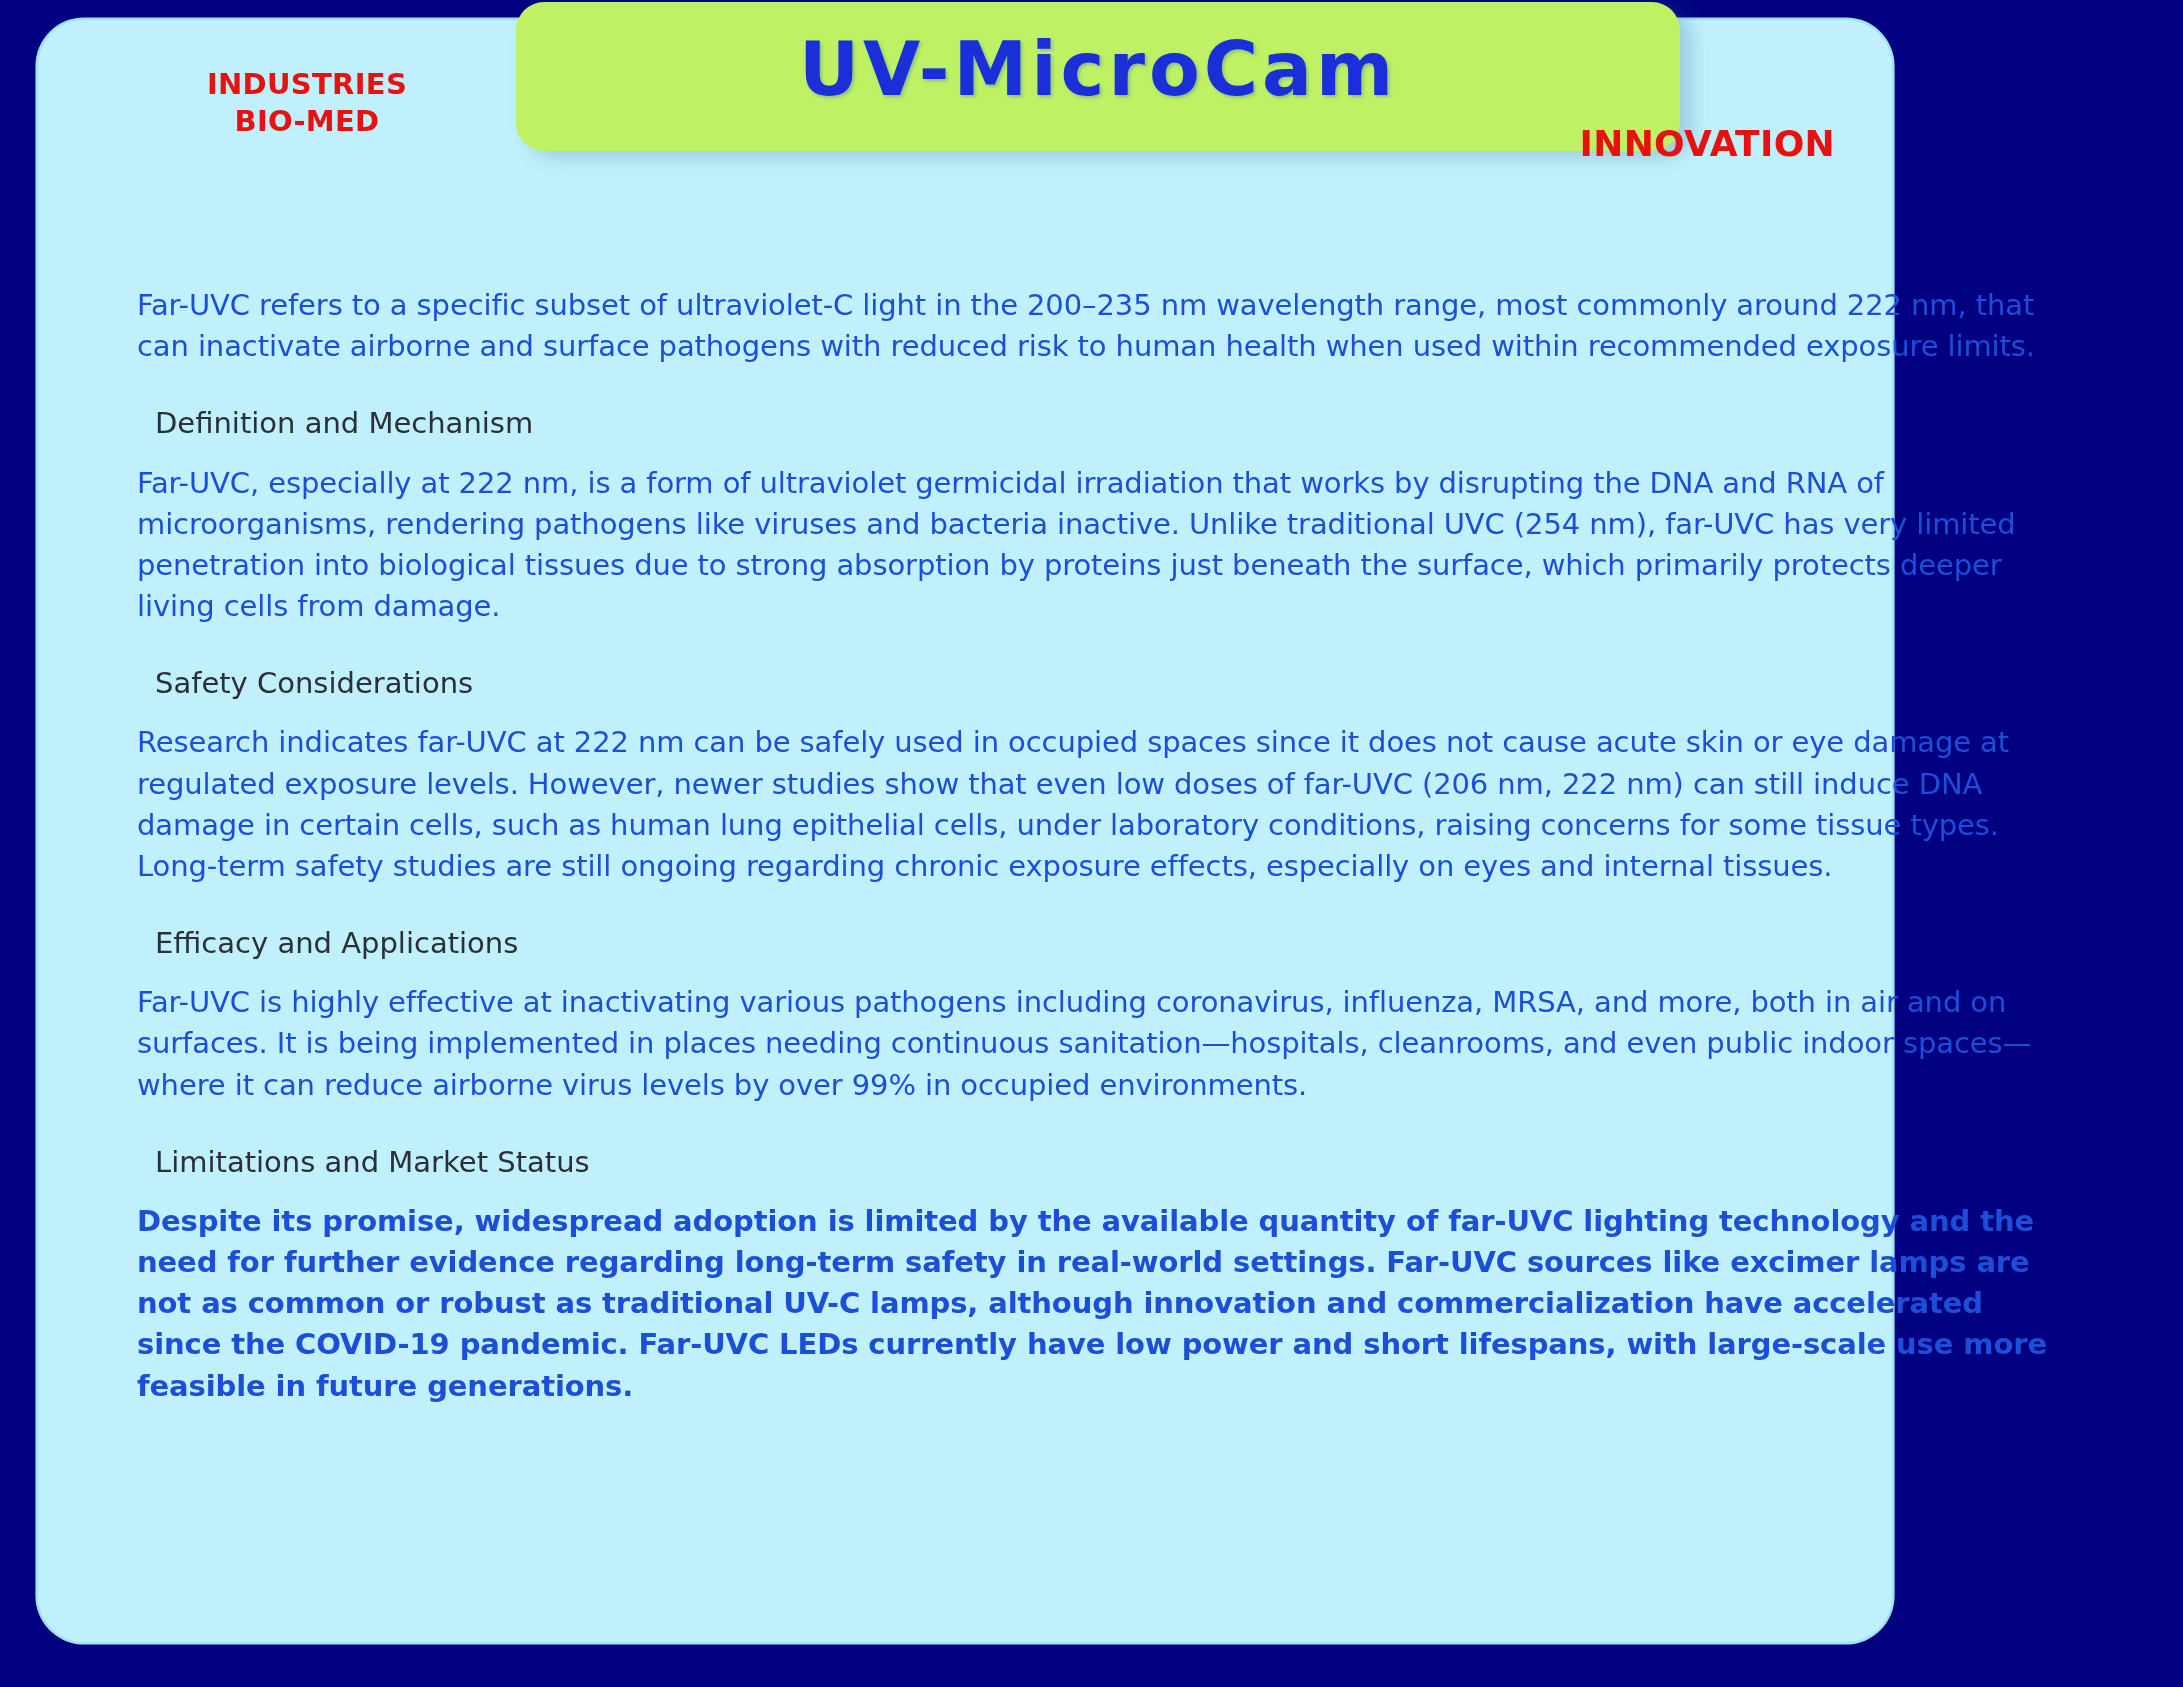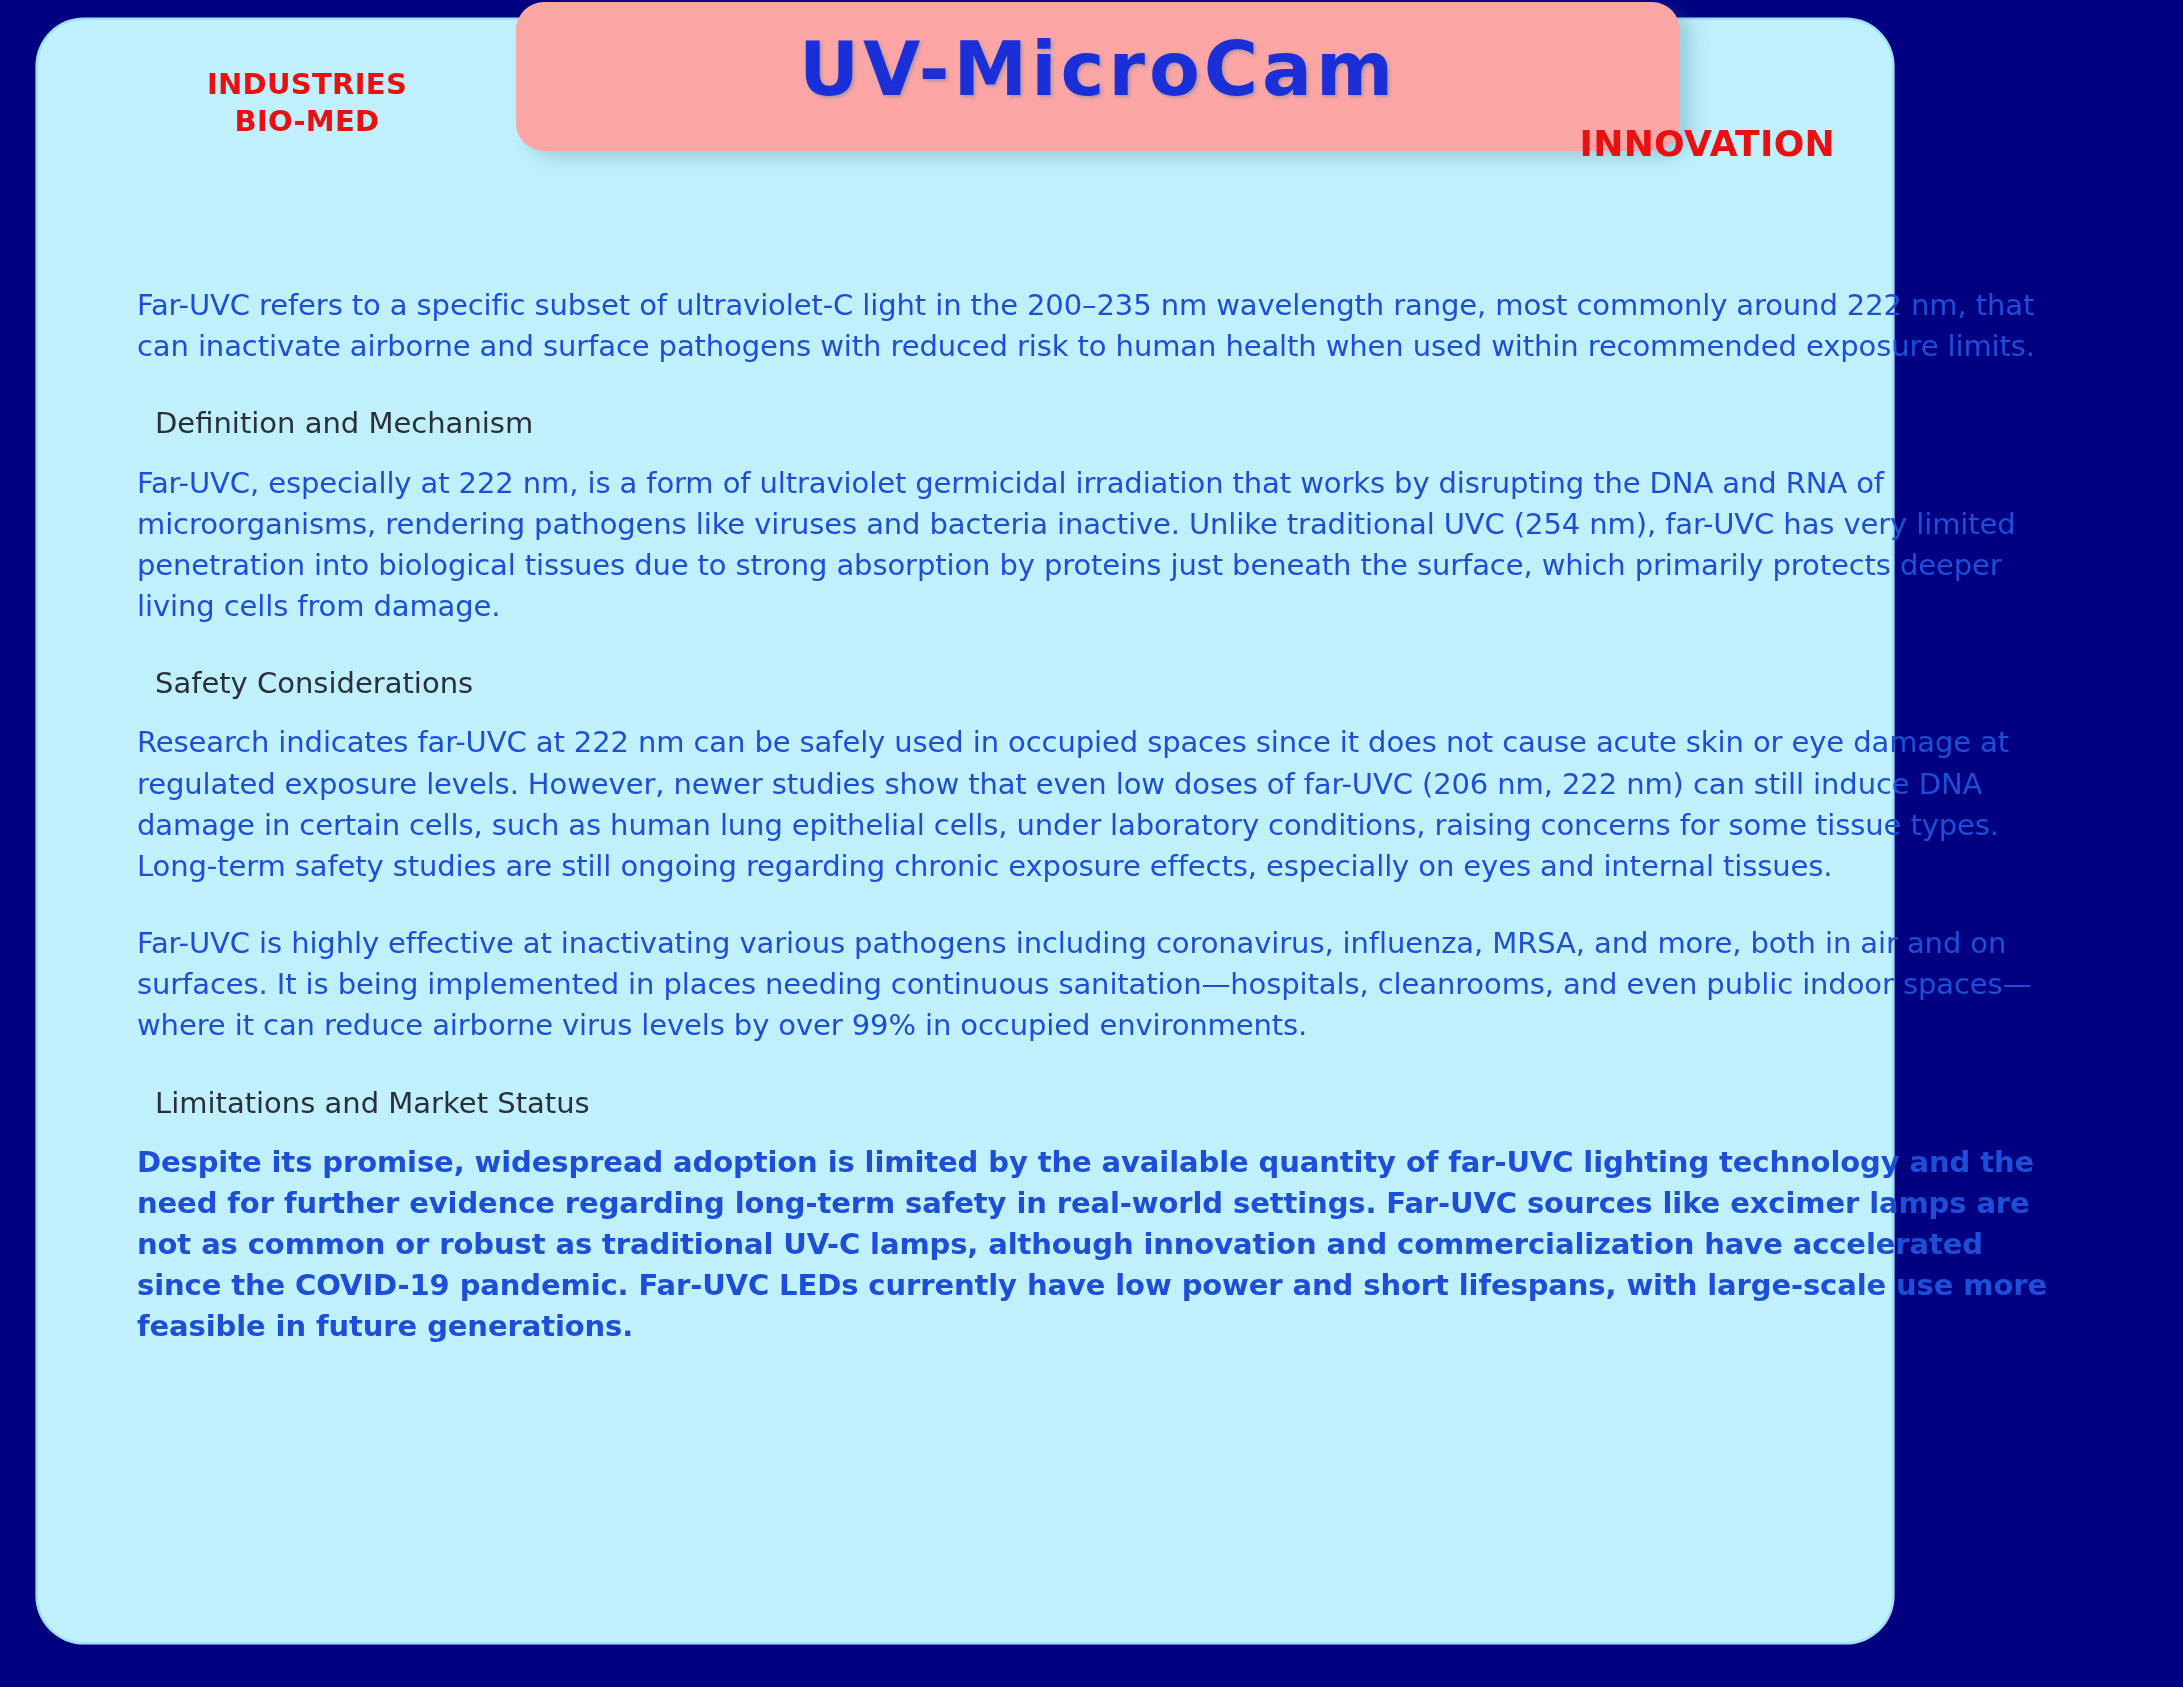--- a/index.html
+++ b/index.html
@@ -30,21 +30,21 @@
     top: 0;
     width: 100%;
     height: 165px;
   }
   .tab {
     position: absolute;
     left: 478px;
     top: -18.5px;
     width: 1164px;
     height: 149px;
-    background: #fca5a5;
+    background: #bef264;
     border-radius: 28px;
     box-shadow: 12px 6.6px 17px rgba(60, 120, 150, 0.28);
   }
   .title {
     position: absolute;
     left: 0;
     top: 24px;
     width: 100%;
     text-align: center;
     font-family: "DejaVu Sans", sans-serif;
@@ -132,20 +132,21 @@
       <p class="section-head">Definition and Mechanism</p>
       <p class="section-body">Far-UVC, especially at 222 nm, is a form of ultraviolet germicidal irradiation that works by disrupting the DNA and RNA of microorganisms, rendering pathogens like viruses and bacteria inactive. Unlike traditional UVC (254 nm), far-UVC has very limited penetration into biological tissues due to strong absorption by proteins just beneath the surface, which primarily protects deeper living cells from damage.</p>
     </div>
 
     <div>
       <p class="section-head">Safety Considerations</p>
       <p class="section-body">Research indicates far-UVC at 222 nm can be safely used in occupied spaces since it does not cause acute skin or eye damage at regulated exposure levels. However, newer studies show that even low doses of far-UVC (206 nm, 222 nm) can still induce DNA damage in certain cells, such as human lung epithelial cells, under laboratory conditions, raising concerns for some tissue types. Long-term safety studies are still ongoing regarding chronic exposure effects, especially on eyes and internal tissues.</p>
     </div>
 
     <div>
+      <p class="section-head">Efficacy and Applications</p>
       <p class="section-body">Far-UVC is highly effective at inactivating various pathogens including coronavirus, influenza, MRSA, and more, both in air and on surfaces. It is being implemented in places needing continuous sanitation—hospitals, cleanrooms, and even public indoor spaces—where it can reduce airborne virus levels by over 99% in occupied environments.</p>
     </div>
 
     <div>
       <p class="section-head">Limitations and Market Status</p>
       <p class="section-body last">Despite its promise, widespread adoption is limited by the available quantity of far-UVC lighting technology and the need for further evidence regarding long-term safety in real-world settings. Far-UVC sources like excimer lamps are not as common or robust as traditional UV-C lamps, although innovation and commercialization have accelerated since the COVID-19 pandemic. Far-UVC LEDs currently have low power and short lifespans, with large-scale use more feasible in future generations.</p>
     </div>
 
   </div>
 </div>

